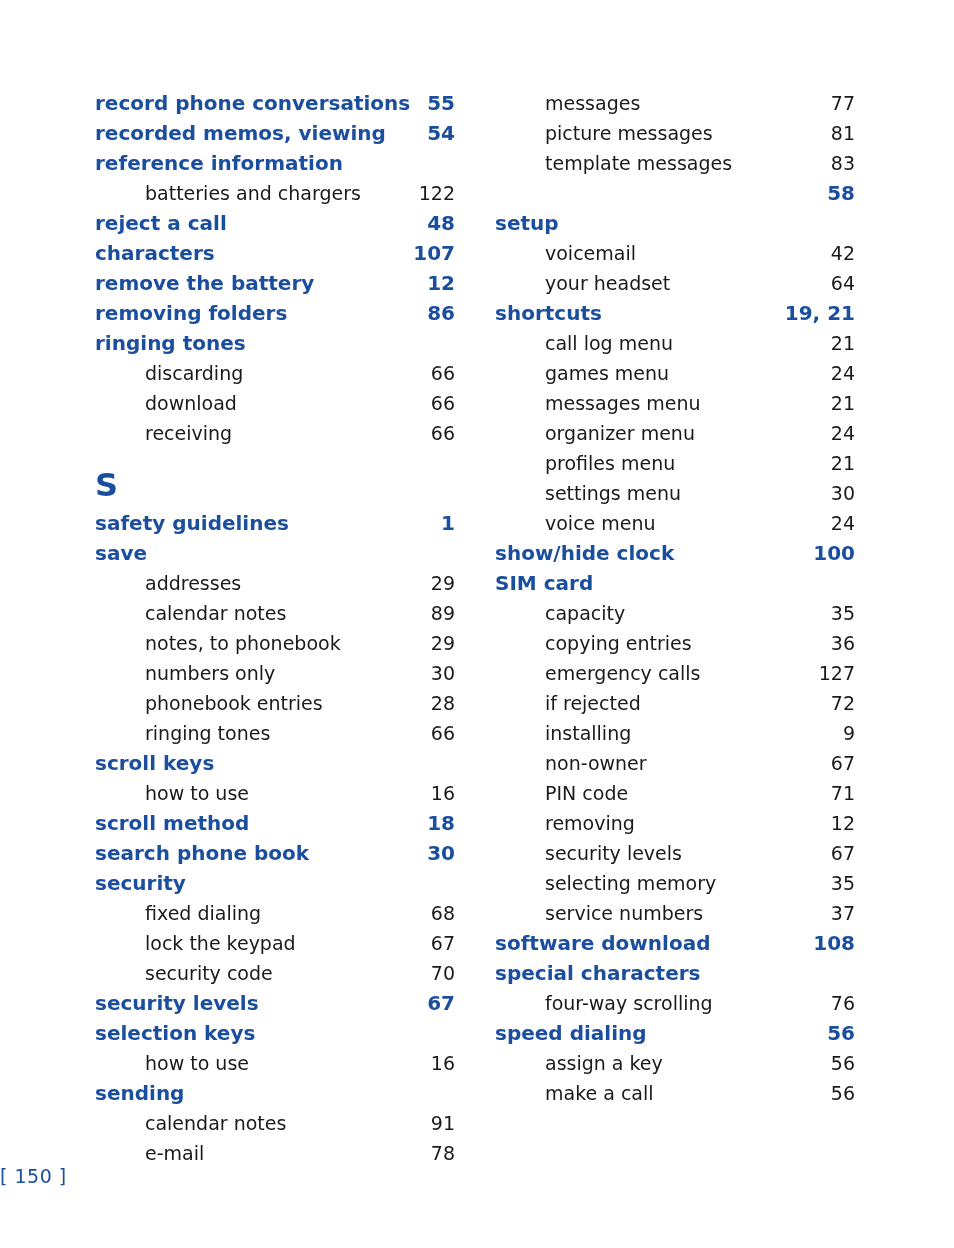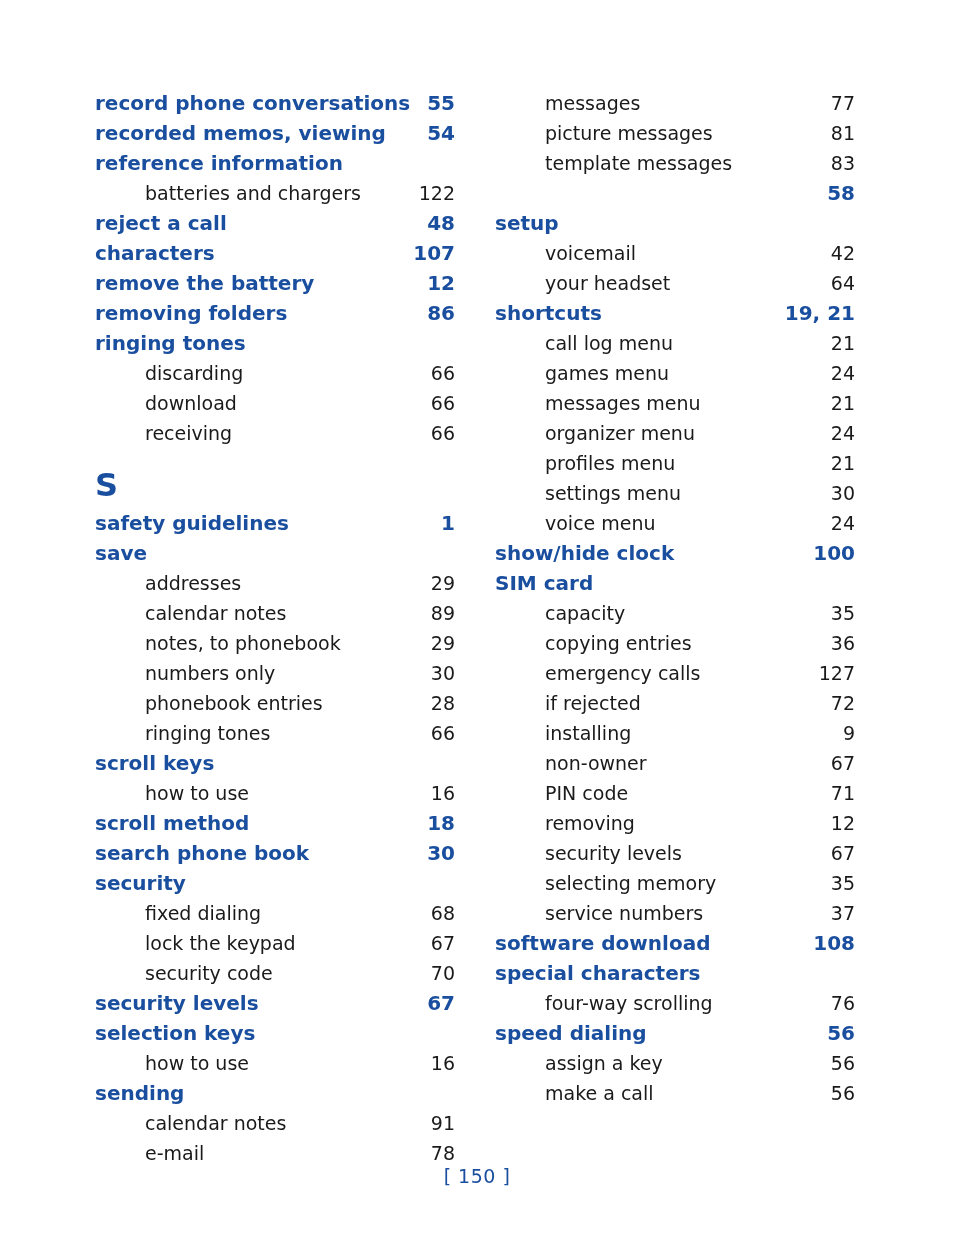--- a/index.html
+++ b/index.html
@@ -109,21 +109,20 @@
     height: 46px;
     margin-top: 14px;
   }
 
   
   .footer {
     position: absolute;
     left: 0;
     top: 1165px;
     width: 954px;
-    text-align: center;
     color: #1a4e9e;
     font-size: 19px;
     font-weight: normal;
     letter-spacing: 0.5px;
   }
 </style>
 </head>
 <body>
 
 <div class="page">

